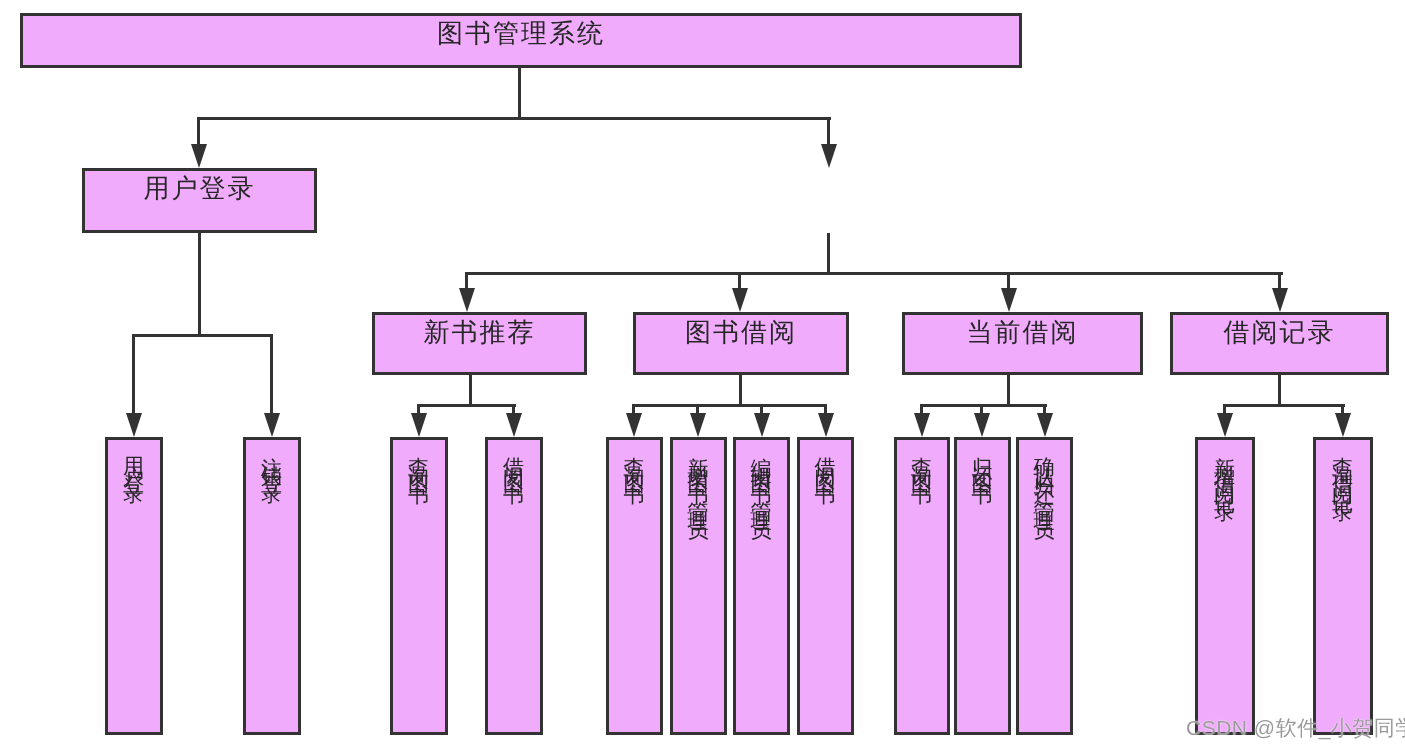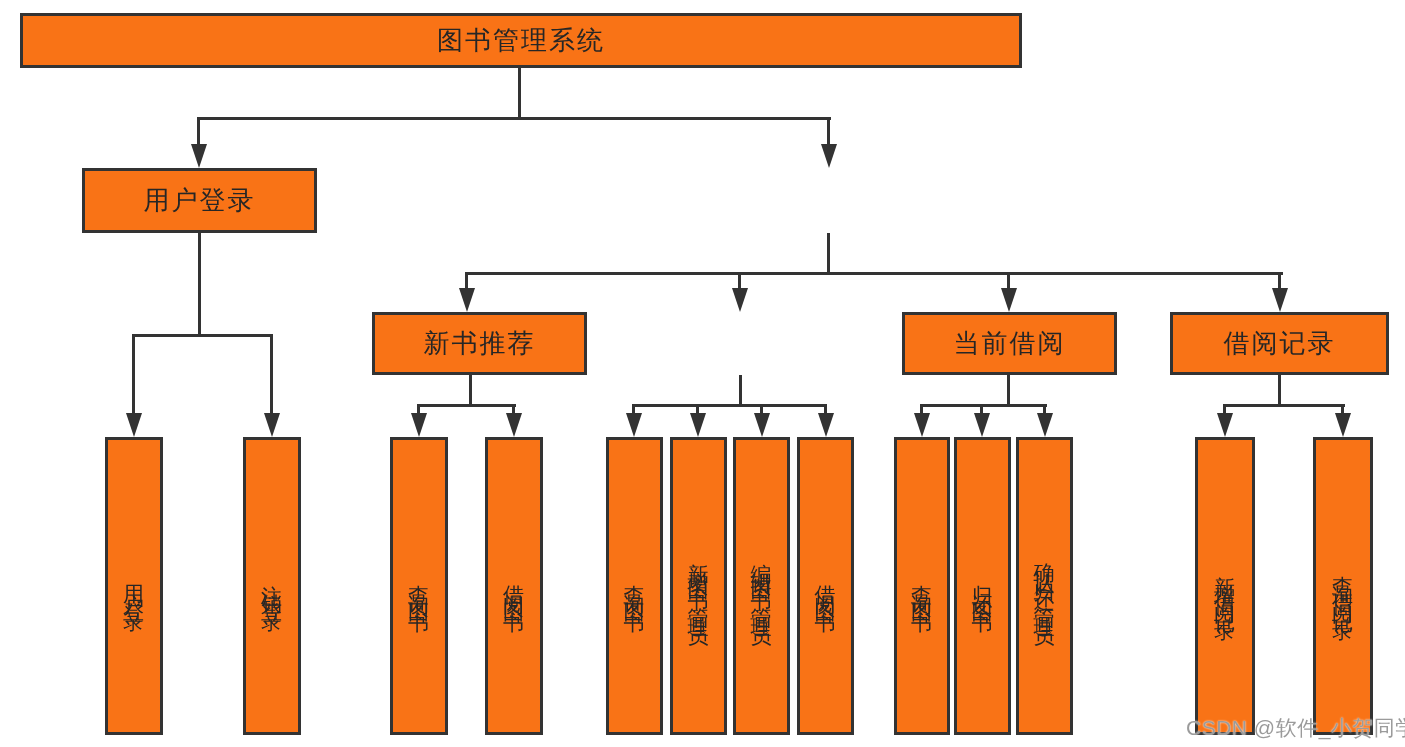--- a/index.html
+++ b/index.html
@@ -1,22 +1,22 @@
 <!DOCTYPE html>
 <html><head>
 <meta charset="utf-8">
 <style>
   html,body{margin:0;padding:0;background:#ffffff;}
   .stage{
     position:relative;width:1405px;height:747px;background:#ffffff;overflow:hidden;
     font-family:"Liberation Sans","DejaVu Sans",sans-serif;
   }
   .node{
-    position:absolute;background:#f97316;border:3px solid #333333;box-sizing:border-box;
-    display:flex;align-items:center;justify-content:center;z-index:2;
+    position:absolute;background:#f0abfc;border:3px solid #333333;box-sizing:border-box;
+    display:flex;align-items:flex-start;justify-content:center;z-index:2;
   }
   .node .lbl{font-size:26px;color:#262626;letter-spacing:2px;white-space:nowrap;}
   .leaf .lbl{
     writing-mode:vertical-rl;text-orientation:mixed;
     font-size:21px;letter-spacing:9px;white-space:normal;line-height:1;
   }
   .hline{position:absolute;height:3px;background:#333333;z-index:1;}
   .vline{position:absolute;width:3px;background:#333333;z-index:1;}
   .arrow{
     position:absolute;width:0;height:0;z-index:1;
@@ -38,21 +38,24 @@
     <span class="lbl">图书管理系统</span>
   </div>
 
   <div class="node" style="left:82px;top:168px;width:235px;height:65px">
     <span class="lbl">用户登录</span>
   </div>
 
   <div class="node" style="left:372px;top:312px;width:215px;height:63px">
     <span class="lbl">新书推荐</span>
   </div>
-  <div class="node" style="left:902px;top:312px;width:215px;height:63px">
+  <div class="node" style="left:633px;top:312px;width:216px;height:63px">
+    <span class="lbl">图书借阅</span>
+  </div>
+  <div class="node" style="left:902px;top:312px;width:241px;height:63px">
     <span class="lbl">当前借阅</span>
   </div>
   <div class="node" style="left:1170px;top:312px;width:219px;height:63px">
     <span class="lbl">借阅记录</span>
   </div>
 
   <div class="node leaf" style="left:105px;top:437px;width:58px;height:298px">
     <span class="lbl">用户登录</span>
   </div>
   <div class="node leaf" style="left:243px;top:437px;width:58px;height:298px">

